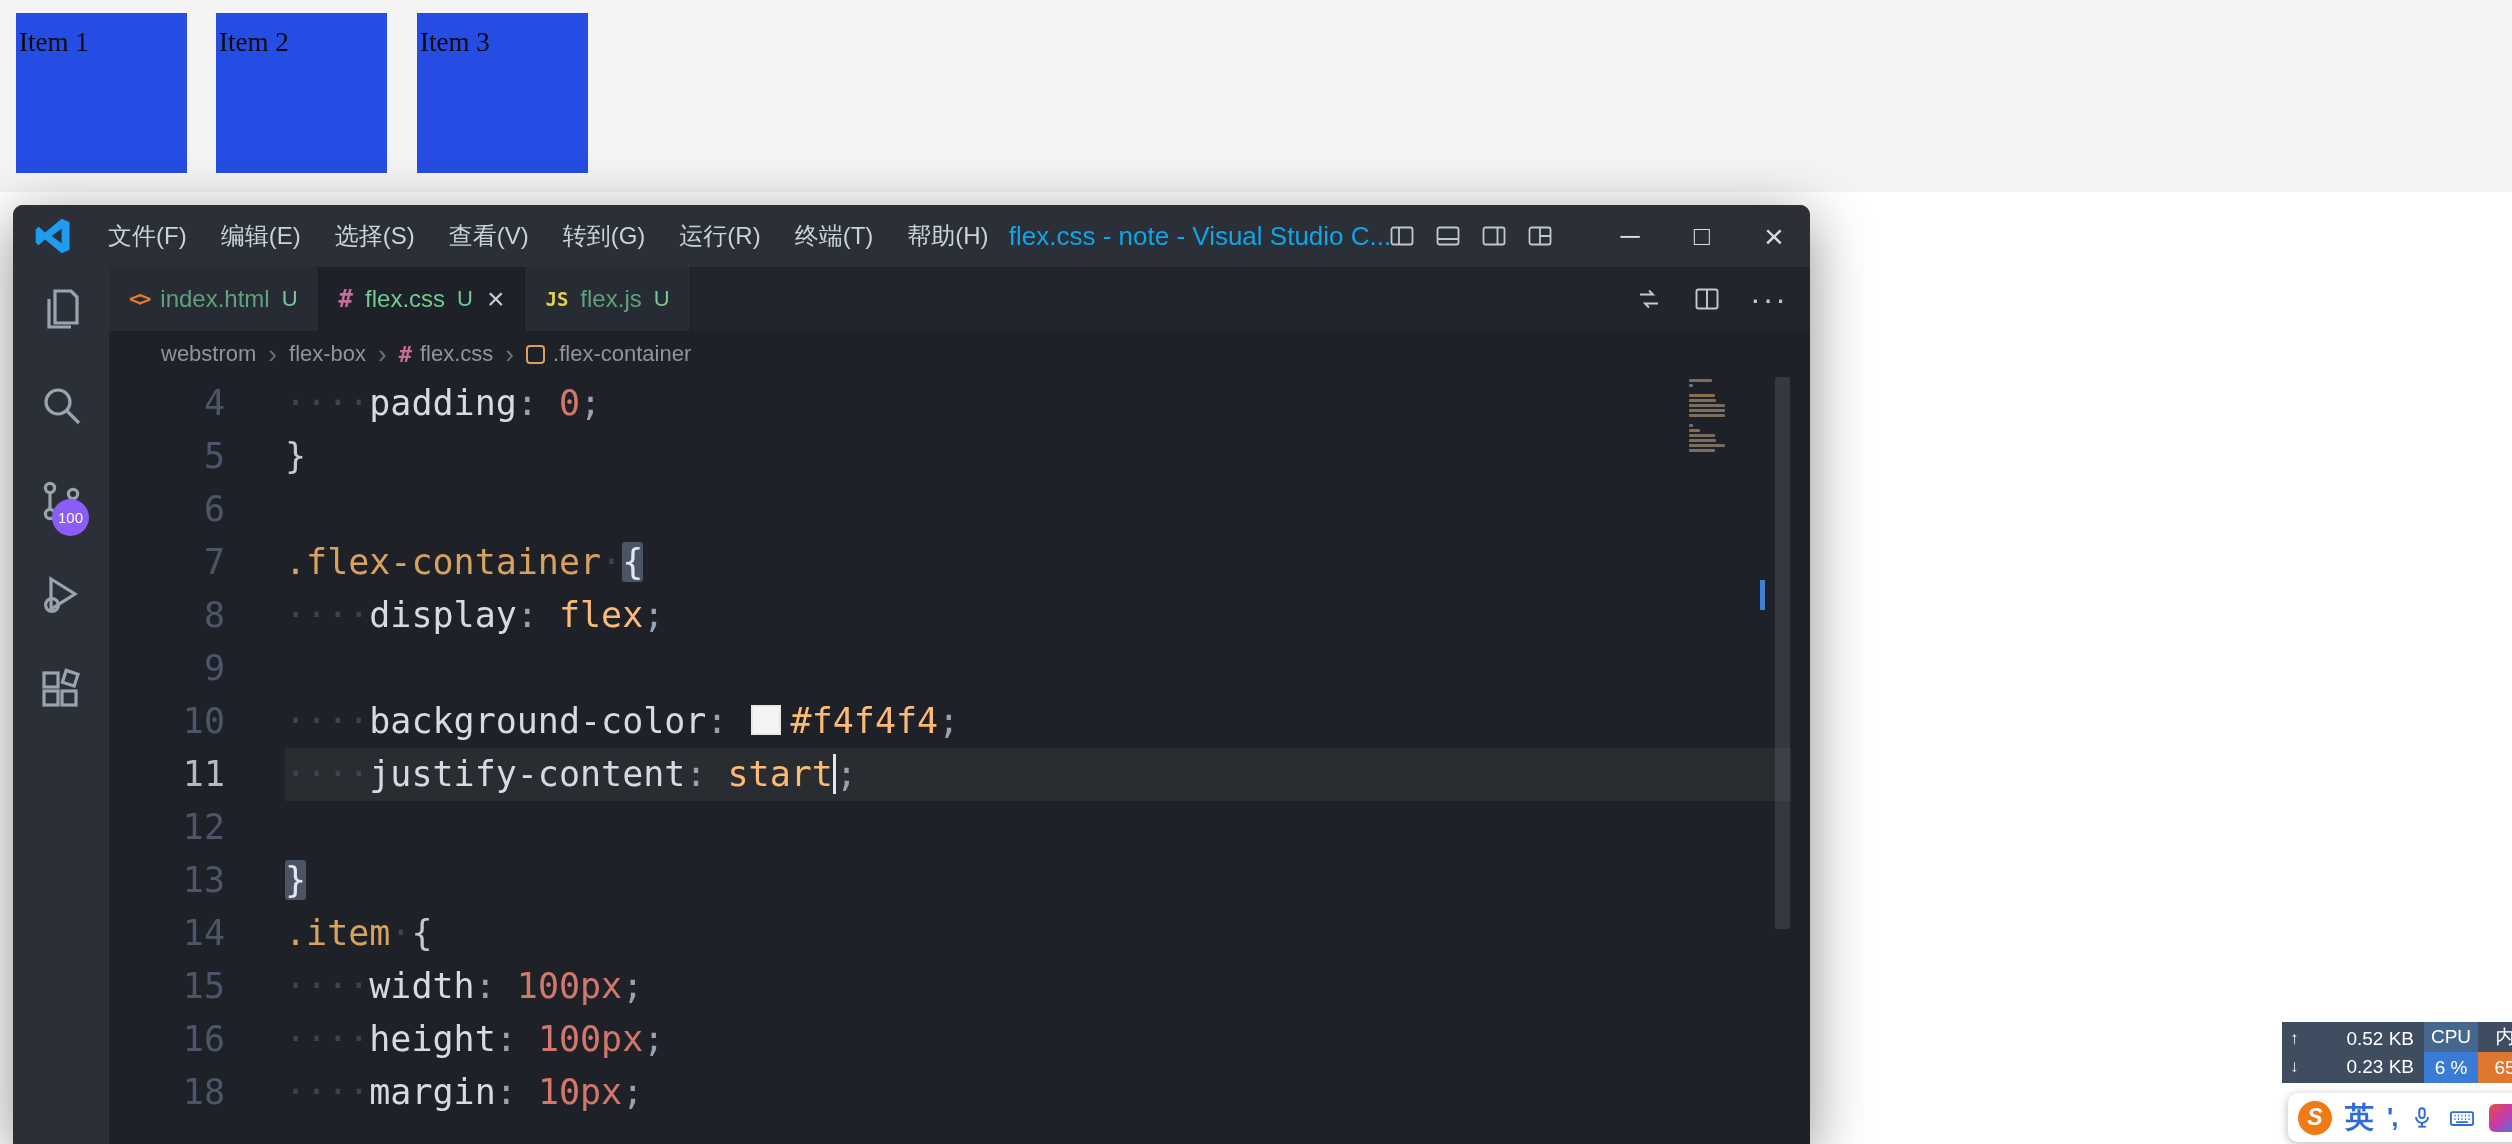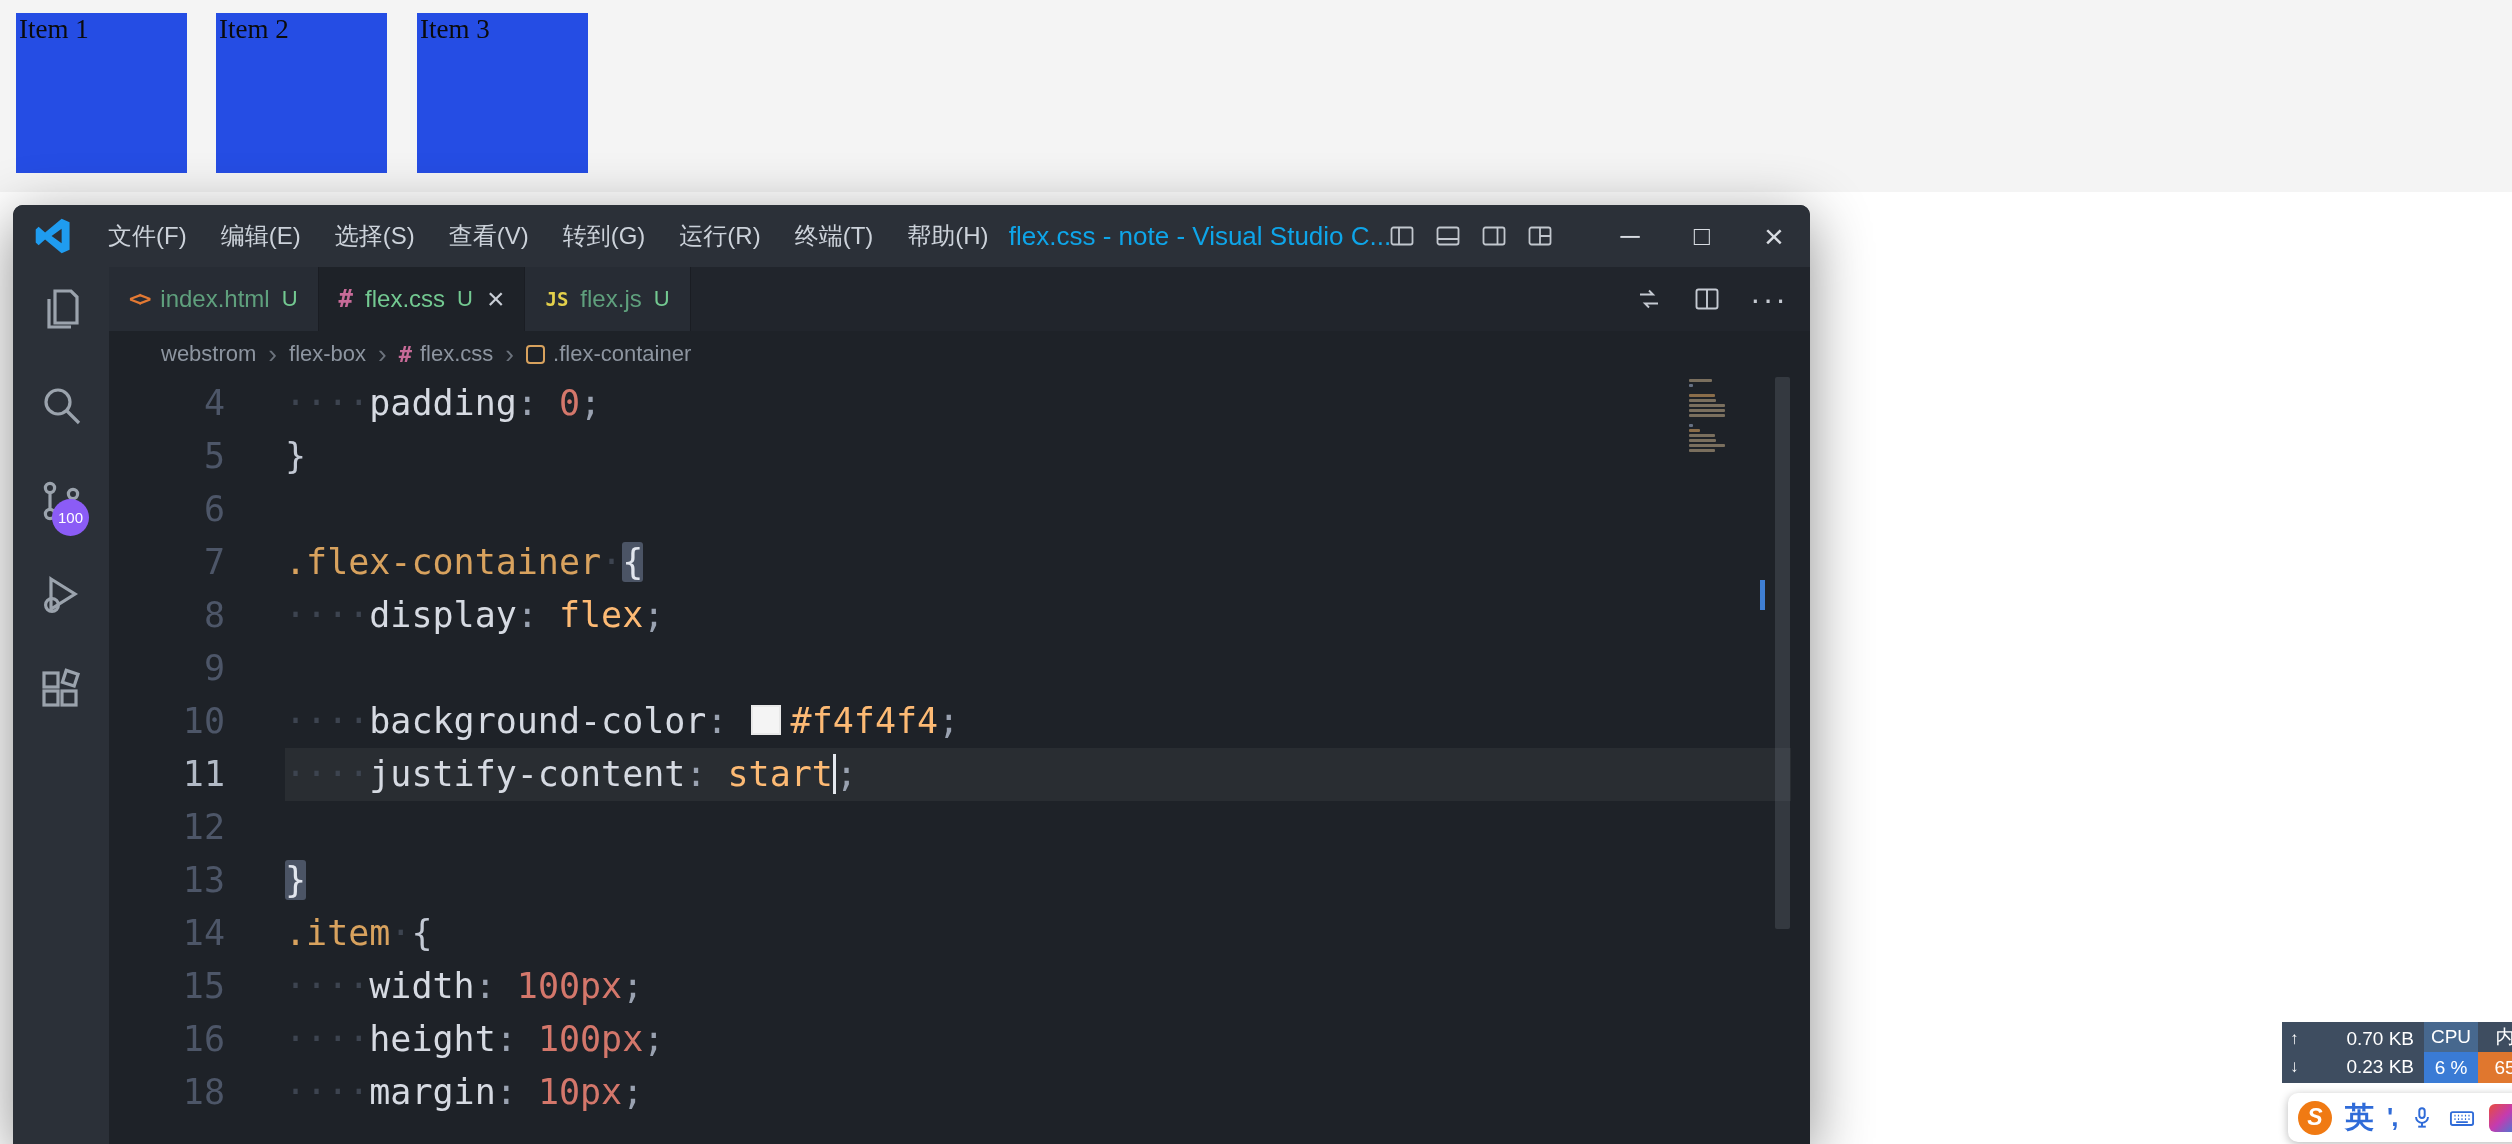--- a/index.html
+++ b/index.html
@@ -1,20 +1,20 @@
 <!DOCTYPE html>
 <html><head>
 <meta charset="utf-8">
 <style>
   html,body{margin:0;padding:0}
   body{width:2512px;height:1144px;overflow:hidden;background:#ffffff;font-family:"Liberation Sans",sans-serif;position:relative}
 
   
   .preview-strip{position:absolute;left:0;top:0;width:100%;height:192px;background:#f4f4f4}
-  .item-box{position:absolute;top:13px;width:171px;height:160px;box-sizing:border-box;padding:1px 3px;
+  .item-box{position:absolute;top:13px;width:171px;height:160px;box-sizing:border-box;padding:14px 3px;
             color:#0b0b0b;font-family:"Liberation Serif",serif;font-size:27px}
 
   
   .vscode{position:absolute;left:13px;top:205px;width:1797px;height:939px;background:#1e2228;
           border-radius:10px 10px 0 0;box-shadow:0 14px 60px rgba(0,0,0,.45);overflow:hidden}
 
   .titlebar{position:absolute;left:0;top:0;width:100%;height:62px;background:#2b3038;border-bottom:1px solid #1a1d22}
   .logo{position:absolute;left:22px;top:13px;width:36px;height:36px}
   .menus{position:absolute;left:78px;top:0;height:62px;display:flex;align-items:center}
   .menu-item{padding:0 17px;font-size:24px;color:#ccd2da;white-space:nowrap}
@@ -275,21 +275,21 @@
     <div class="scroll-track">
       <div class="scroll-slider"></div>
     </div>
   </div>
 </div>
 
 <div class="monitor">
   <div class="mon-speeds">
     <div class="mon-row">
       <span class="mon-arrow">↑</span>
-      <span class="mon-val">0.70 KB</span>
+      <span class="mon-val">0.52 KB</span>
     </div>
     <div class="mon-row">
       <span class="mon-arrow">↓</span>
       <span class="mon-val">0.23 KB</span>
     </div>
   </div>
   <div class="mon-cpu">
     <div class="mon-cpu-label">CPU</div>
     <div class="mon-cpu-value">6 %</div>
   </div>

